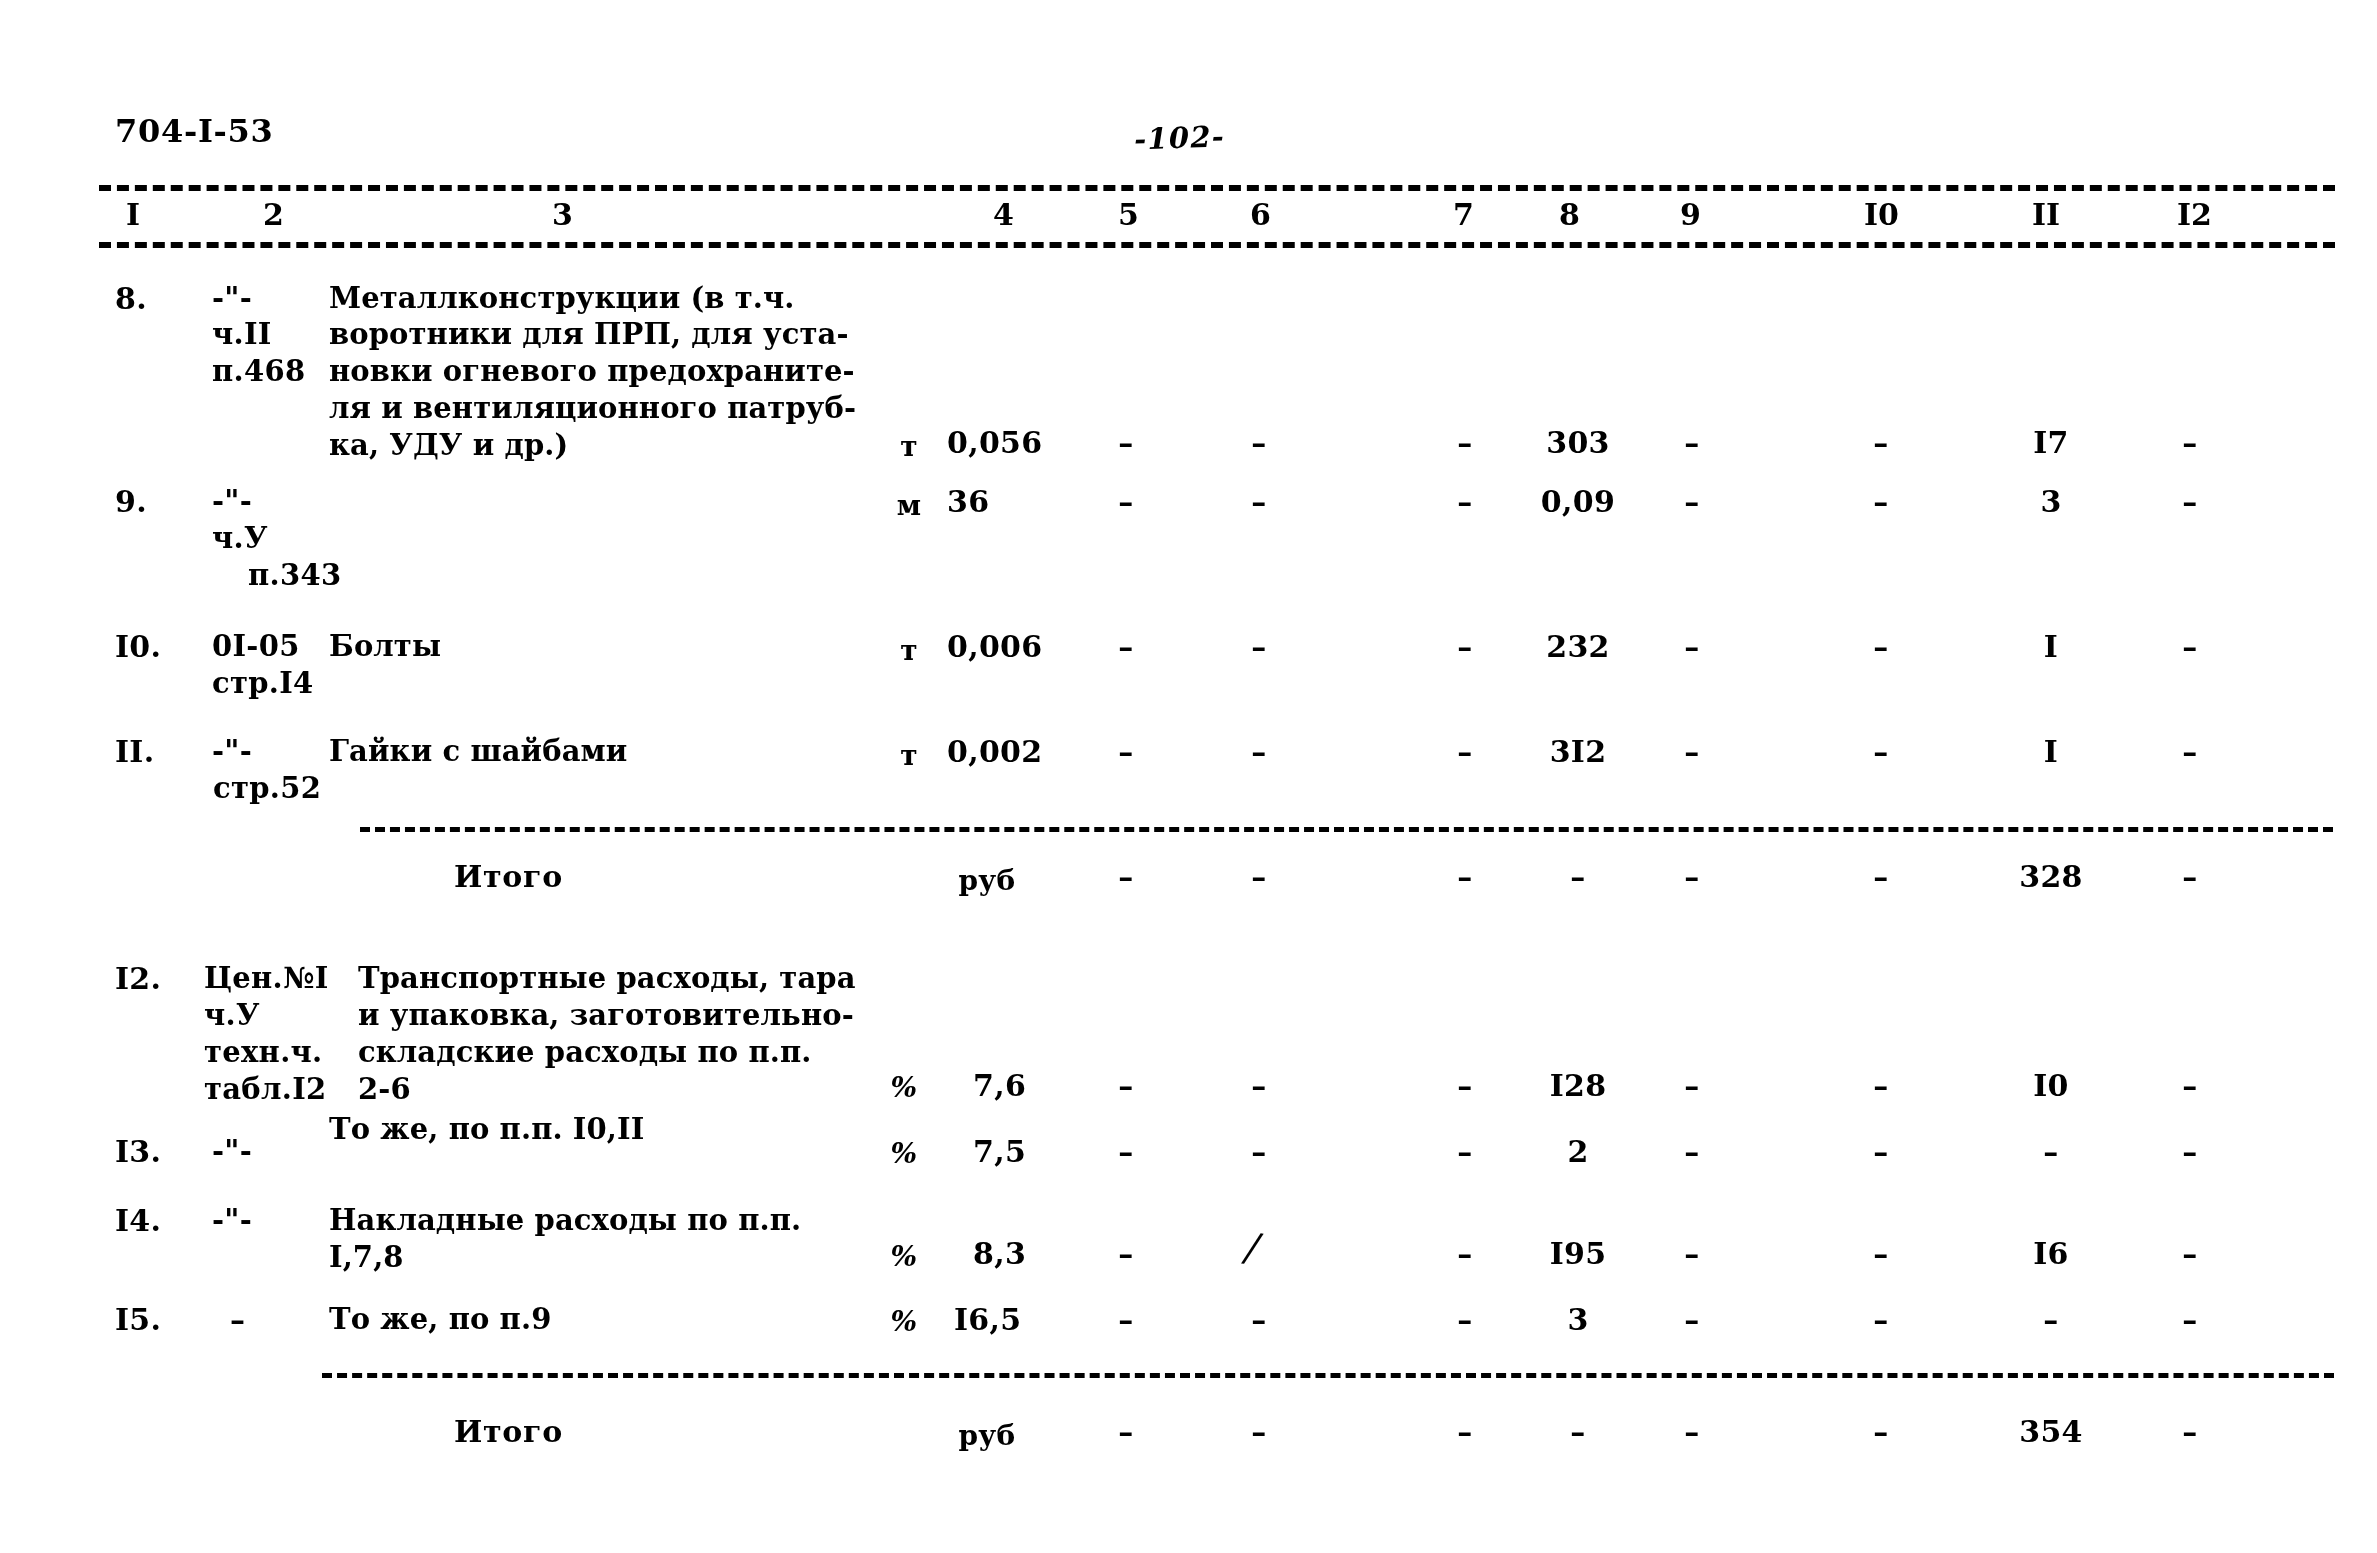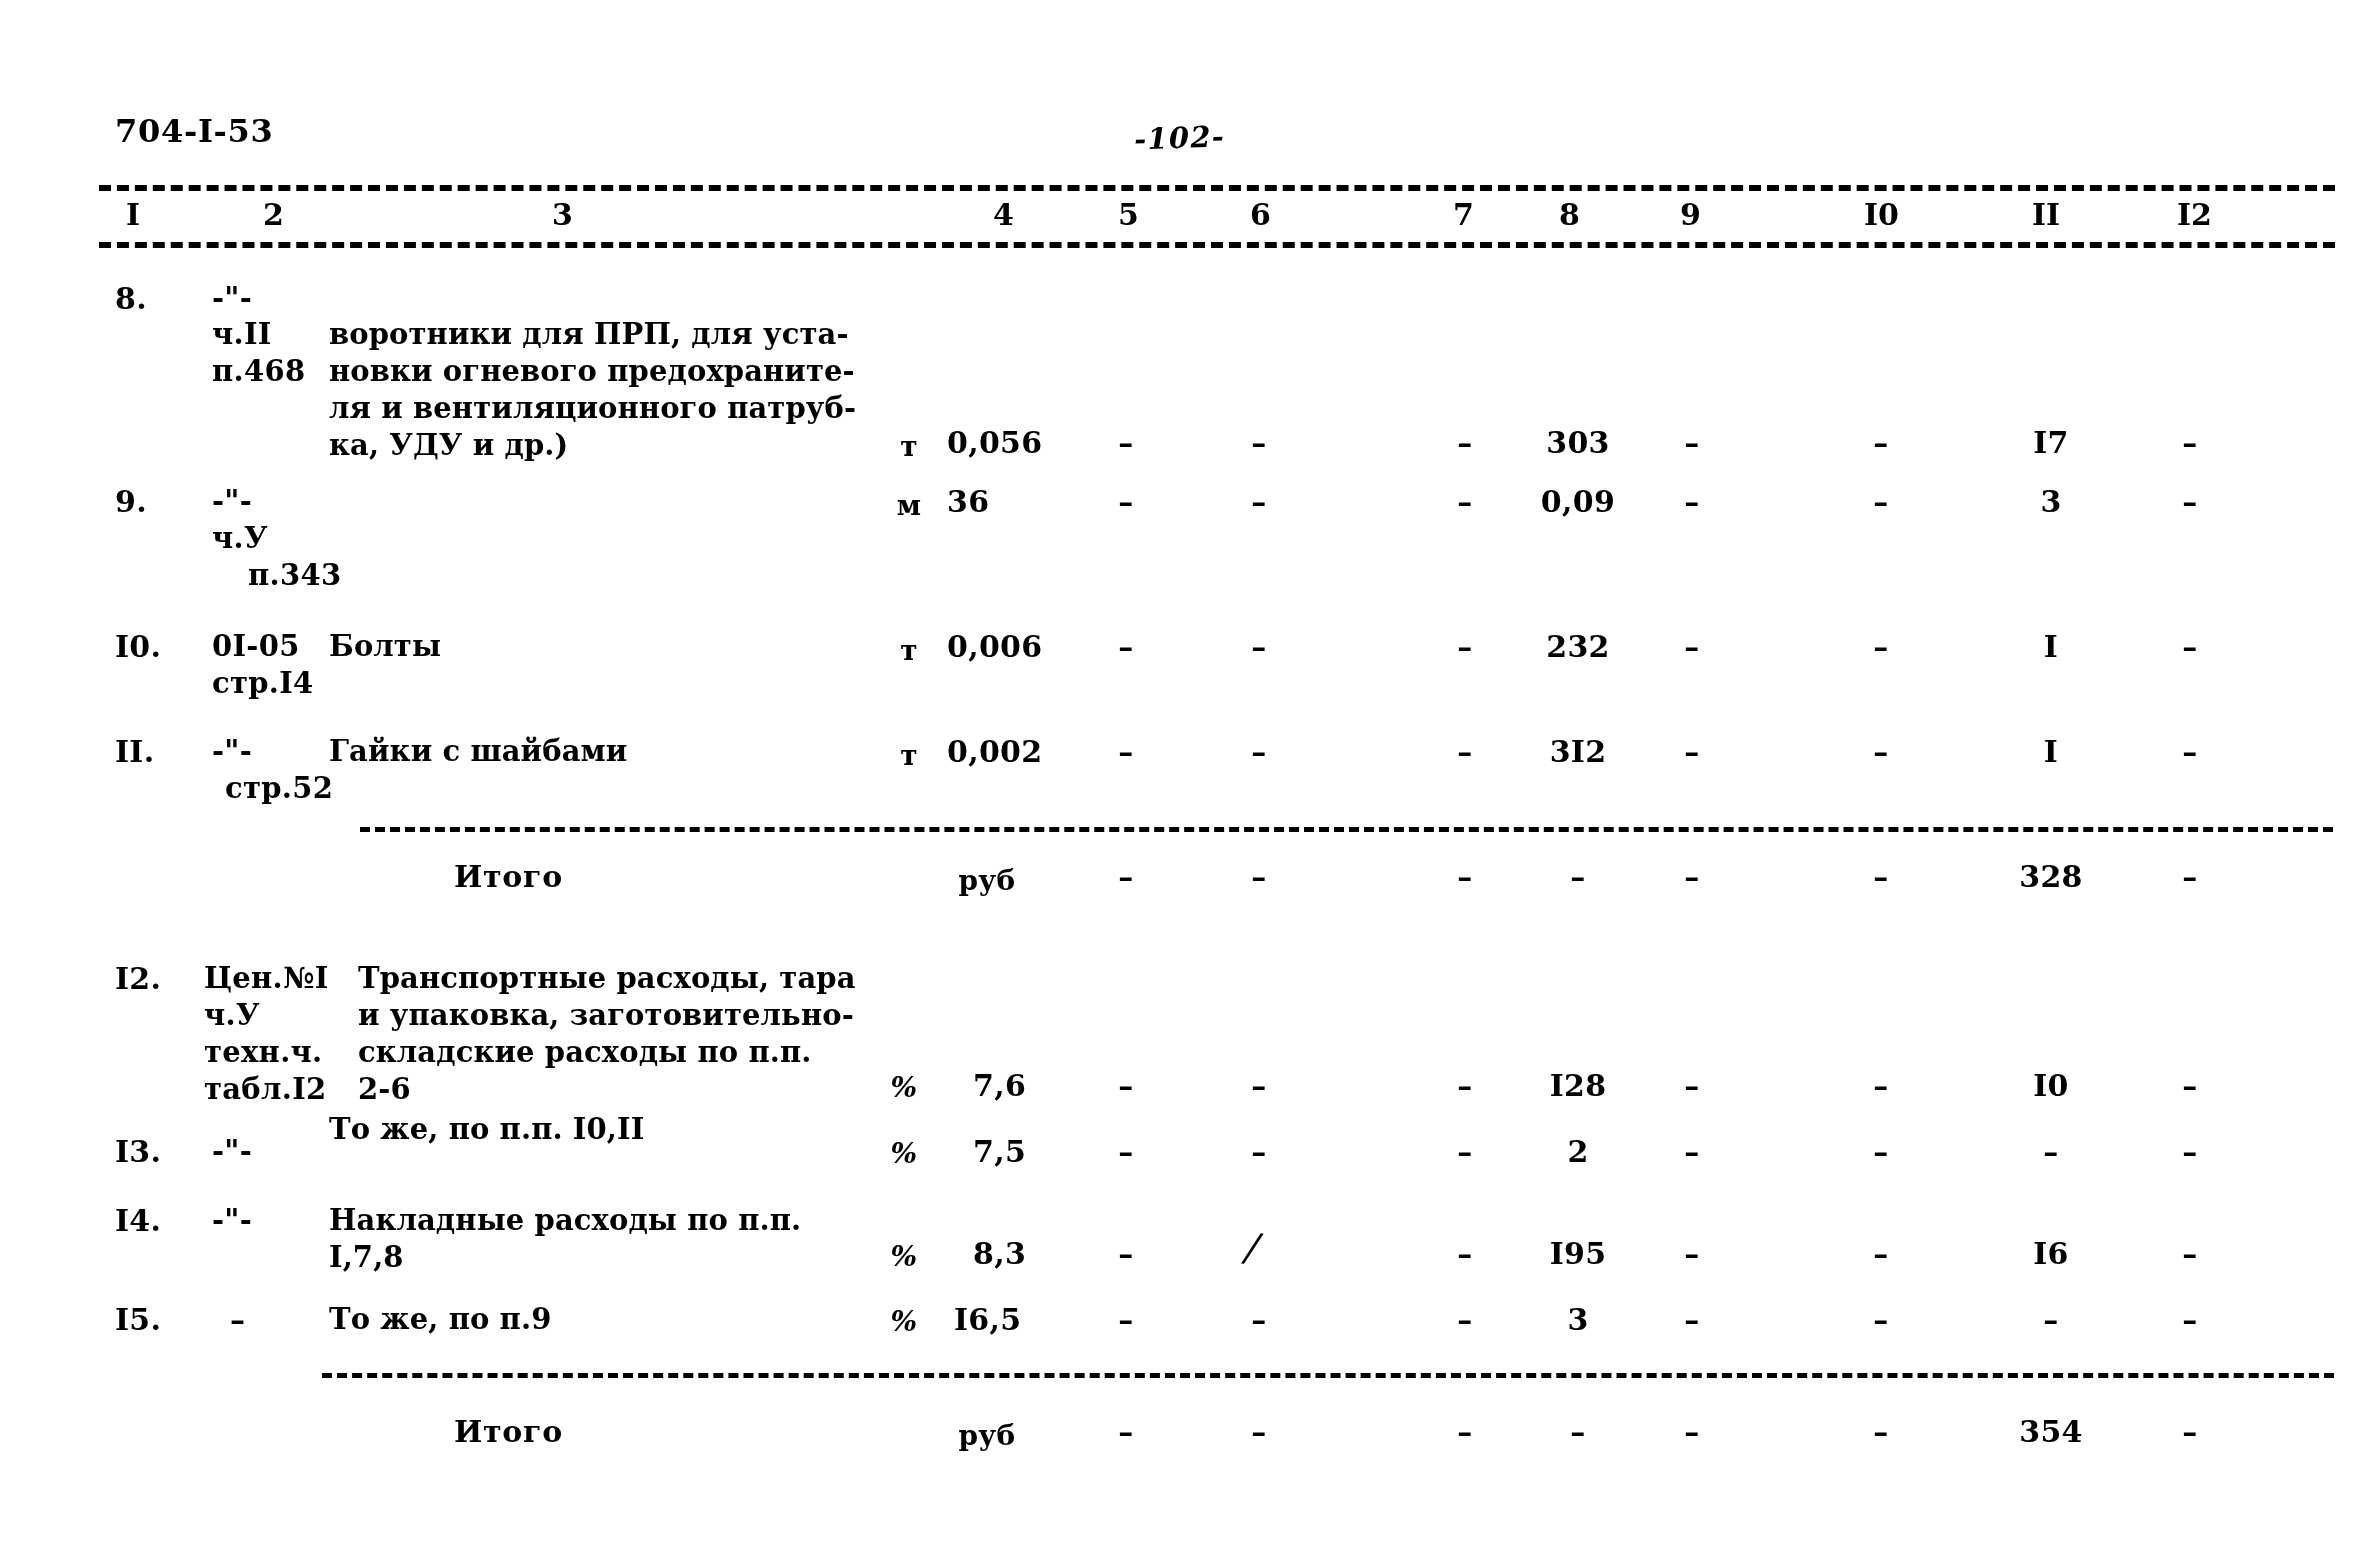--- a/index.html
+++ b/index.html
@@ -112,20 +112,21 @@
   <div class="colnum" style="left:1559px; top:197px;">8</div>
   <div class="colnum" style="left:1680px; top:197px;">9</div>
   <div class="colnum" style="left:1864px; top:197px;">I0</div>
   <div class="colnum" style="left:2032px; top:197px;">II</div>
   <div class="colnum" style="left:2177px; top:197px;">I2</div>
 
   <div class="cell num" style="left:115px; top:280px;">8.</div>
   <div class="cell" style="left:212px; top:280px;">-"-</div>
   <div class="cell" style="left:212px; top:316px;">ч.II</div>
   <div class="cell" style="left:212px; top:353px;">п.468</div>
+  <div class="cell desc" style="left:329px; top:280px;">Металлконструкции (в т.ч.</div>
   <div class="cell desc" style="left:329px; top:316px;">воротники для ПРП, для уста-</div>
   <div class="cell desc" style="left:329px; top:390px;">ля и вентиляционного патруб-</div>
   <div class="cell desc" style="left:329px; top:353px;">новки огневого предохраните-</div>
   <div class="cell desc" style="left:329px; top:427px;">ка, УДУ и др.)</div>
   <div class="cell unit center" style="left:909px; top:428px;">т</div>
   <div class="cell num" style="left:947px; top:424px;">0,056</div>
   <div class="cell dash center" style="left:1126px; top:424px;">–</div>
   <div class="cell dash center" style="left:1259px; top:424px;">–</div>
   <div class="cell dash center" style="left:1465px; top:424px;">–</div>
   <div class="cell num center" style="left:1578px; top:424px;">303</div>
@@ -159,21 +160,21 @@
   <div class="cell dash center" style="left:1259px; top:628px;">–</div>
   <div class="cell dash center" style="left:1465px; top:628px;">–</div>
   <div class="cell num center" style="left:1578px; top:628px;">232</div>
   <div class="cell dash center" style="left:1692px; top:628px;">–</div>
   <div class="cell dash center" style="left:1881px; top:628px;">–</div>
   <div class="cell num center" style="left:2051px; top:628px;">I</div>
   <div class="cell dash center" style="left:2190px; top:628px;">–</div>
 
   <div class="cell num" style="left:115px; top:733px;">II.</div>
   <div class="cell" style="left:212px; top:733px;">-"-</div>
-  <div class="cell" style="left:225px; top:770px;">стр.52</div>
+  <div class="cell" style="left:213px; top:770px;">стр.52</div>
   <div class="cell desc" style="left:329px; top:733px;">Гайки с шайбами</div>
   <div class="cell unit center" style="left:909px; top:737px;">т</div>
   <div class="cell num" style="left:947px; top:733px;">0,002</div>
   <div class="cell dash center" style="left:1126px; top:733px;">–</div>
   <div class="cell dash center" style="left:1259px; top:733px;">–</div>
   <div class="cell dash center" style="left:1465px; top:733px;">–</div>
   <div class="cell num center" style="left:1578px; top:733px;">3I2</div>
   <div class="cell dash center" style="left:1692px; top:733px;">–</div>
   <div class="cell dash center" style="left:1881px; top:733px;">–</div>
   <div class="cell num center" style="left:2051px; top:733px;">I</div>

